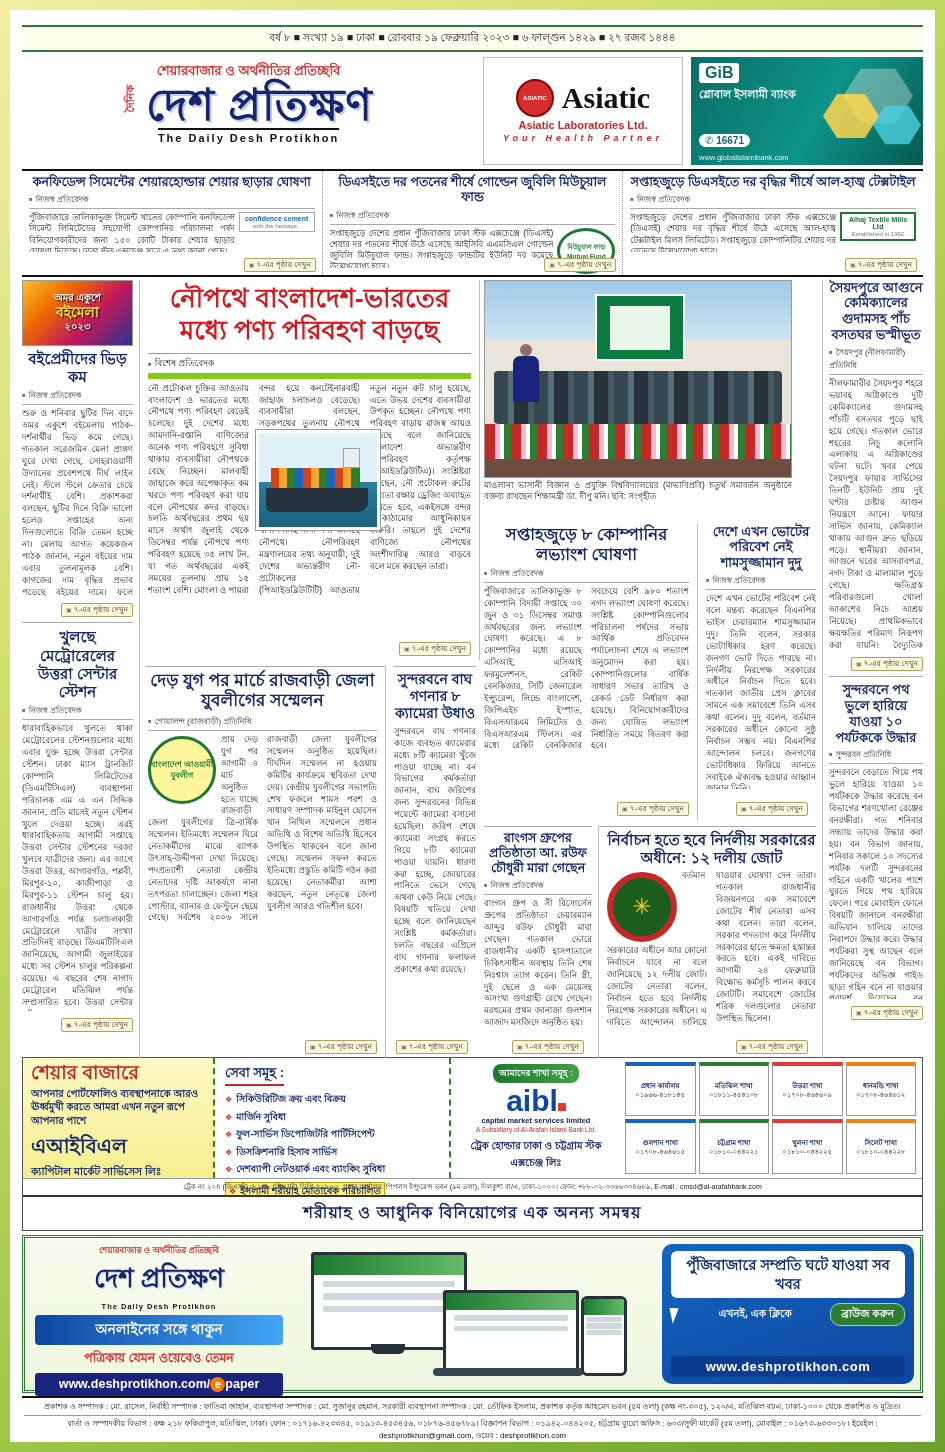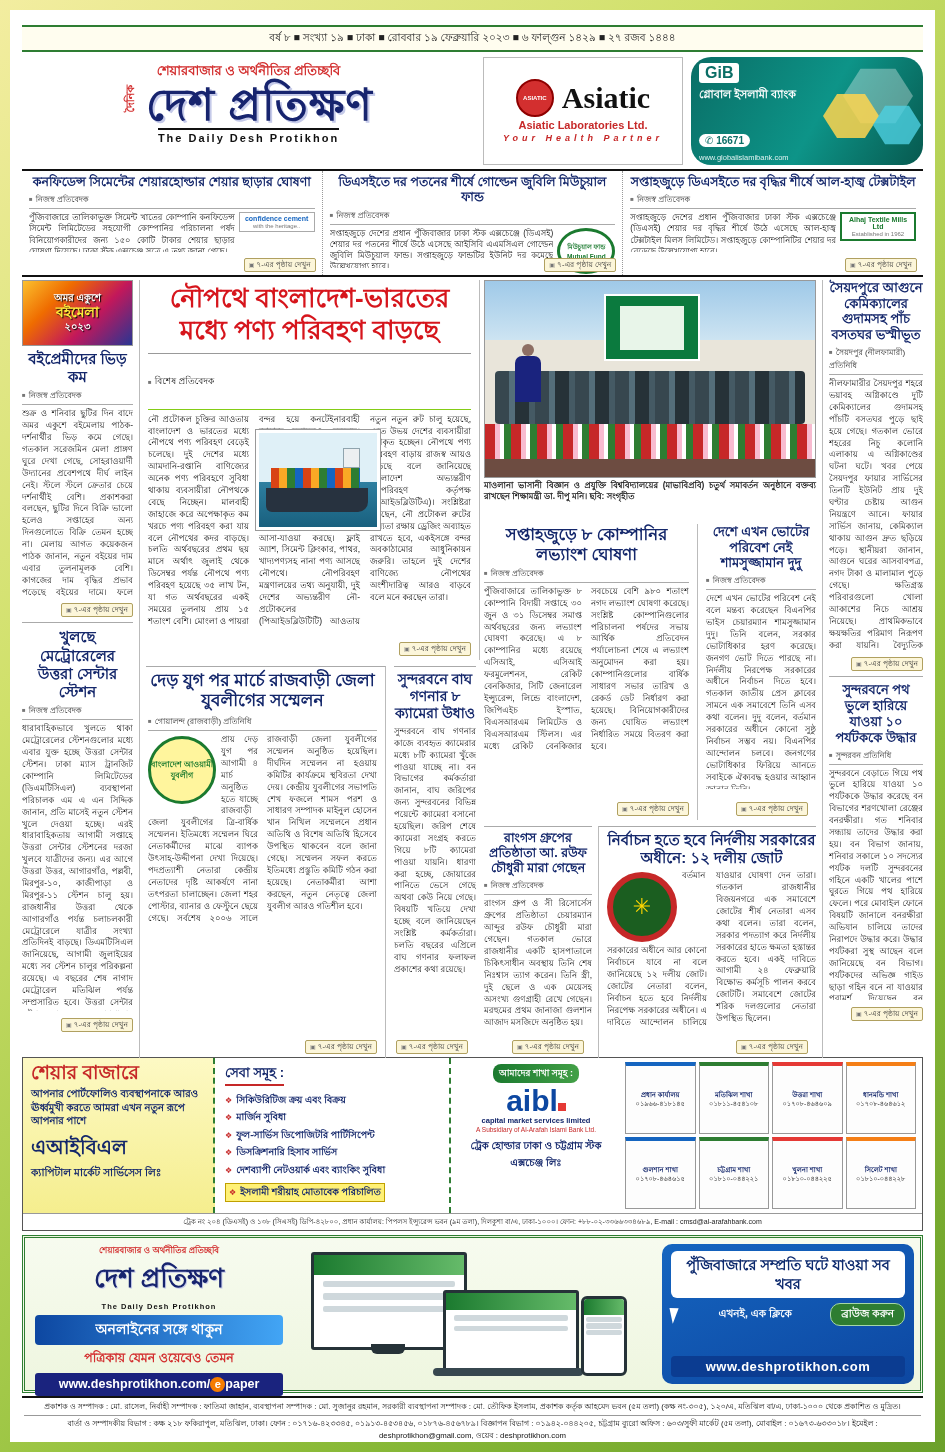--- a/index.html
+++ b/index.html
@@ -27,21 +27,21 @@
   .ad-asiatic { width:198px; border:1px solid #bbb; display:flex; flex-direction:column;
                 align-items:center; justify-content:center; gap:2px; }
   .asiatic-row { display:flex; align-items:center; gap:8px; }
   .asiatic-badge { width:34px; height:34px; border-radius:50%; background:#d32f2f; color:#fff;
                    font-size:6px; font-weight:bold; display:flex; align-items:center; justify-content:center;
                    border:2px solid #8e0000; }
   .asiatic-name { font-family:"Liberation Serif","DejaVu Serif",serif; font-size:30px; font-weight:bold; color:#111; }
   .asiatic-co { color:#c62828; font-size:11px; font-weight:bold; }
   .asiatic-slogan { color:#c62828; font-size:9px; font-style:italic; letter-spacing:4px; font-weight:bold; }
   .ad-gib { width:232px; position:relative; overflow:hidden; color:#fff; padding:6px 8px; box-sizing:border-box;
-            background:linear-gradient(120deg,#0a6e66 0%,#0d9488 55%,#07594f 100%);border-radius:20px; }
+            background:linear-gradient(120deg,#0a6e66 0%,#0d9488 55%,#07594f 100%); }
   .gib-logo { display:inline-block; background:#fff; color:#0a6e66; font-weight:bold; font-size:16px;
               padding:1px 6px; border-radius:3px; }
   .gib-name { font-size:11px; font-weight:bold; margin-top:3px; }
   .gib-phone { position:absolute; left:8px; bottom:18px; background:#fff; color:#0a6e66; font-size:10px;
                font-weight:bold; padding:1px 6px; border-radius:8px; }
   .gib-web { position:absolute; left:8px; bottom:3px; font-size:7.5px; color:#e0f2f1; }
   .hex { position:absolute; clip-path:polygon(25% 6%,75% 6%,100% 50%,75% 94%,25% 94%,0 50%); }
   .hex1 { right:10px; top:8px; width:70px; height:62px; background:#ffffff55; }
   .hex2 { right:44px; top:34px; width:56px; height:50px; background:#ffd54f; opacity:.85; }
   .hex3 { right:2px; top:46px; width:48px; height:44px; background:#4dd0e1; opacity:.8; }
@@ -79,21 +79,21 @@
               display:flex; flex-direction:column; align-items:center; justify-content:center; line-height:1.2; }
   .bf1 { font-size:10px; font-weight:bold; }
   .bf2 { font-size:14px; font-weight:bold; color:#ffeb3b; }
   .bf3 { font-size:10px; font-weight:bold; }
   .col-left .art-head { font-size:15px; }
   .col-left .bt.b1 { height:188px; }
   .col-left .bt.b2 { height:288px; }
 
   .lead { left:124px; top:0; width:334px; height:380px; padding:0 8px 0 2px; border-right:1px solid #bbb; }
   .lead-head { color:#d6151c; font-weight:bold; font-size:26px; line-height:1.25; text-align:center; margin:2px 0 6px 0; }
-  .lead-byline { border-top:1px solid #999; border-bottom:1px solid #84cc16; font-size:9px; padding:20px 0; margin-bottom:4px; }
+  .lead-byline { border-top:1px solid #999; border-bottom:6px solid #84cc16; font-size:9px; padding:2px 0; margin-bottom:4px; }
   .lead-byline::before { content:"■"; color:#777; font-size:6px; margin-right:3px; }
   .lead-body { column-count:3; column-gap:10px; height:262px; font-size:8.5px; text-align:justify; line-height:1.4; }
   .ship { position:absolute; left:110px; top:150px; width:118px; height:94px; border:3px solid #fff;
           box-shadow:0 0 0 1px #999; background:linear-gradient(180deg,#dff0f7 0%,#dff0f7 52%,#2e7fa0 52%,#19607e 100%); overflow:hidden; }
   .ship .containers { position:absolute; left:10%; right:14%; bottom:40%; height:22%;
         background:repeating-linear-gradient(90deg,#d84315 0 8px,#f9a825 8px 16px,#2e7d32 16px 24px,#1565c0 24px 32px); }
   .ship .hull { position:absolute; left:6%; right:8%; bottom:16%; height:25%; background:#27323f; border-radius:0 0 10px 6px; }
   .ship .bridge { position:absolute; right:14%; bottom:62%; width:13%; height:20%; background:#eceff1; border:1px solid #90a4ae; }
   .lead .more-chip { position:absolute; right:8px; bottom:4px; }
 
@@ -103,21 +103,21 @@
   .yl-logo { float:left; width:62px; height:62px; border-radius:50%; border:3px solid #1b7a2f; background:#fff59d;
              color:#1b7a2f; font-weight:bold; font-size:8px; display:flex; align-items:center; justify-content:center;
              text-align:center; margin:2px 5px 3px 0; }
   .yublig .more-chip, .tiger .more-chip, .dividend .more-chip, .dudu .more-chip,
   .rangs .more-chip, .jot .more-chip { position:absolute; right:8px; bottom:4px; }
 
   .tiger { left:372px; top:386px; width:82px; height:392px; padding-top:4px; border-top:1px solid #aaa; }
   .tiger .art-head { font-size:14px; }
   .tiger .bt { height:280px; margin-top:4px; }
 
-  .photo-block { left:462px; top:0; width:332px; height:238px;font-weight:bold; }
+  .photo-block { left:462px; top:0; width:308px; height:238px; }
   .photo { height:196px; position:relative; overflow:hidden; border:1px solid #999;
            background:linear-gradient(180deg,#9fc9e8 0%,#cde4f2 30%,#e9e5da 30%); }
   .ph-banner { position:absolute; top:7%; left:36%; width:28%; height:32%; background:#0b7a3e; border:2px solid #fff; }
   .ph-banner-inner { position:absolute; inset:15%; background:#e8f5e9; }
   .ph-people { position:absolute; bottom:27%; left:3%; right:3%; height:27%; border-radius:4px;
         background:repeating-linear-gradient(90deg,#37474f 0 14px,#546e7a 14px 20px,#263238 20px 34px,#455a64 34px 40px); }
   .ph-flowers { position:absolute; bottom:9%; left:0; right:0; height:18%;
         background:repeating-linear-gradient(90deg,#c62828 0 10px,#f8bbd0 10px 15px,#fff 15px 19px,#2e7d32 19px 26px); }
   .ph-stage { position:absolute; bottom:0; left:0; right:0; height:9%; background:#6d4c41; }
   .ph-speaker { position:absolute; left:9%; bottom:38%; width:26px; height:46px; background:#1a237e; border-radius:7px 7px 0 0; }
@@ -451,20 +451,21 @@
                 <span>০১৮১০-০৪৪২২৫</span>
               </div>
             <div class="branch">
                 <b>সিলেট শাখা</b>
                 <span>০১৮১০-০৪৪২২৮</span>
               </div>
           </div>
         </div>
       </div>
       <div class="aibl-address">ট্রেক নং ২০৪ (ডিএসই) ও ১৩৮ (সিএসই) ডিপি-৪২৮০০, প্রধান কার্যালয়: পিপলস ইন্স্যুরেন্স ভবন (৯ম তলা), দিলকুশা বা/এ, ঢাকা-১০০০। ফোন: +৮৮-০২-৩৩৬৬৩৩৪৬৮৯, E-mail : cmsd@al-arafahbank.com</div>
+      <div class="aibl-slogan">শরীয়াহ ও আধুনিক বিনিয়োগের এক অনন্য সমন্বয়</div>
     </div>
 
     <div class="promo">
       <div class="promo-left">
         <div class="tagline">শেয়ারবাজার ও অর্থনীতির প্রতিচ্ছবি</div>
         <div class="ptitle">দেশ প্রতিক্ষণ</div>
         <div class="psub">The Daily Desh Protikhon</div>
         <div class="promo-banner">অনলাইনের সঙ্গে থাকুন</div>
         <div class="promo-line2">পত্রিকায় যেমন ওয়েবেও তেমন</div>
         <div class="promo-epaper"><span>www.deshprotikhon.com/</span><span class="e-circle">e</span><span>paper</span></div>

